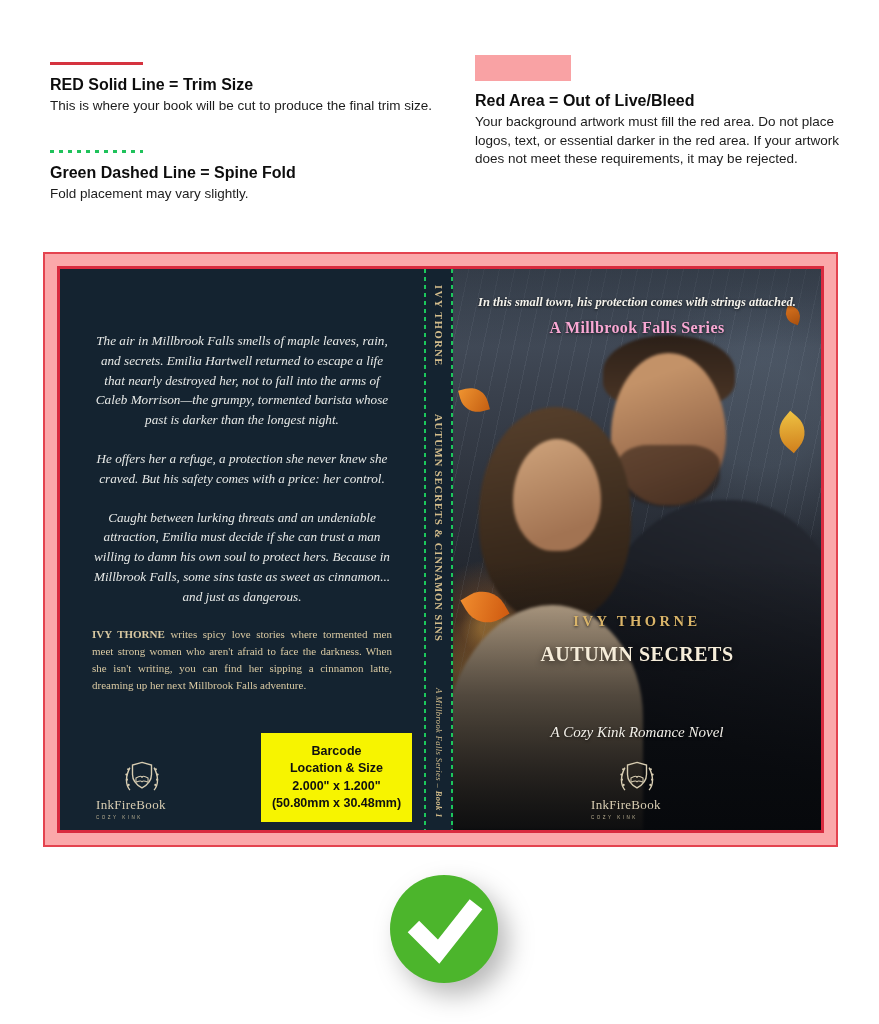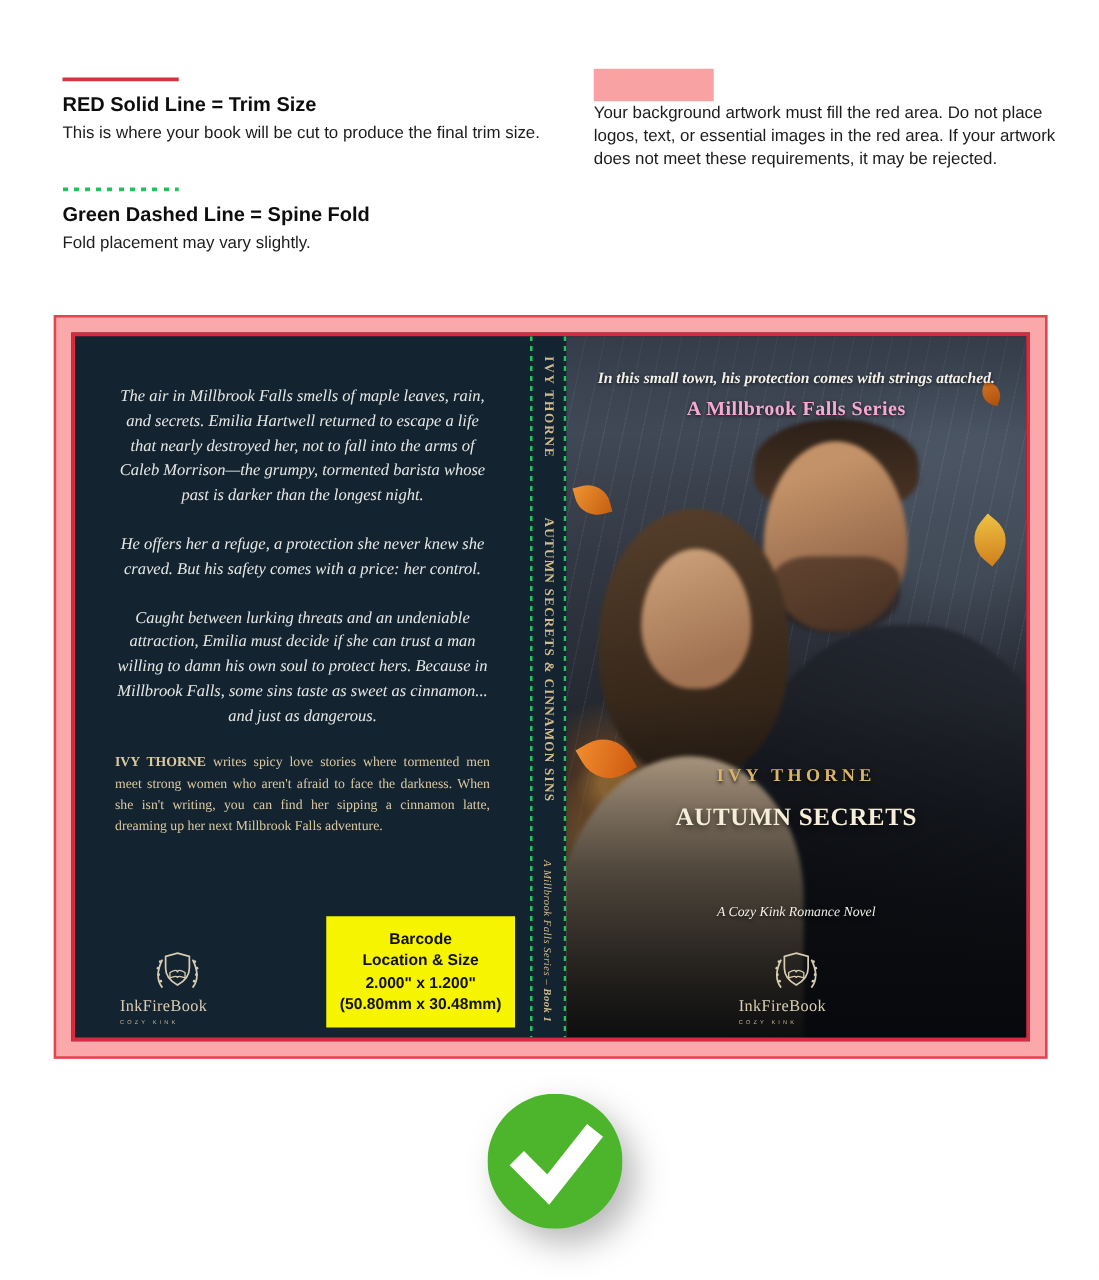--- a/index.html
+++ b/index.html
@@ -18,21 +18,21 @@
       margin:11px 0 3px; font-size:16px; font-weight:bold; color:#0d0d0d; }
   .legend-left p, .legend-right p { font-size:13.5px; color:#1c1c1c; line-height:1.38; }
 
   
   .proof { position:absolute; left:43px; top:252px; width:795px; height:595px;
            background:#fba8aa; border:2px solid #e4434f; }
   .trim  { position:absolute; inset:12px; border:3px solid #d92b3f; background:#142330;
            display:flex; overflow:hidden; }
 
   
-  .back-cover { width:364px; position:relative; padding:38px 32px 0; color:#e9e9e4; }
+  .back-cover { width:364px; position:relative; padding:62px 32px 0; color:#e9e9e4; }
   .blurb p { font-family:"Liberation Serif", serif; font-style:italic; font-size:13.2px;
              line-height:1.5; text-align:center; margin:0 0 19px; color:#e6e8e6; }
   .bio { margin-top:9px; font-family:"Liberation Serif", serif; font-size:11px;
          line-height:1.55; color:#d9c9a2; text-align:justify; }
   .bio-lead { font-weight:bold; }
   .barcode { position:absolute; right:12px; bottom:8px; width:151px; height:89px;
              background:#f7f400; color:#101010; font-weight:bold; font-size:12.5px;
              display:flex; flex-direction:column; align-items:center; justify-content:center;
              text-align:center; line-height:1.4; }
 
@@ -107,21 +107,21 @@
                       font-family:"Liberation Serif", serif; }
   .fc-tagline { top:26px; font-style:italic; font-weight:bold; font-size:12.5px; color:#f3f1ea;
                 text-shadow:0 1px 3px rgba(0,0,0,.75); }
   .fc-series  { top:50px; font-size:16px; font-weight:bold; color:#f9a8d4; letter-spacing:.4px;
                 text-shadow:0 1px 3px rgba(0,0,0,.7); }
   .fc-author  { top:344px; font-size:14.5px; font-weight:bold; color:#d9b469; letter-spacing:3.5px;
                 text-shadow:0 1px 3px rgba(0,0,0,.7); }
   .fc-title   { top:372px; font-size:20px; font-weight:bold; color:#f6edda; line-height:1.3;
                 letter-spacing:.5px; text-shadow:0 2px 6px rgba(0,0,0,.65); }
   .fc-title span { display:block; }
-  .fc-subtitle{ top:455px; font-style:italic; font-size:11px; color:#f2efe8;
+  .fc-subtitle{ top:455px; font-style:italic; font-size:15px; color:#f2efe8;
                 text-shadow:0 1px 3px rgba(0,0,0,.7); }
 
   
   .check { position:absolute; left:390px; top:875px; width:108px; height:108px;
            filter:drop-shadow(10px 12px 13px rgba(0,0,0,.28)); }
   .check svg { width:100%; height:100%; display:block; }
 </style>
 </head>
 <body>
 
@@ -131,21 +131,22 @@
     <div class="swatch-line-red"></div>
     <h3>RED Solid Line = Trim Size</h3>
     <p>This is where your book will be cut to produce the final trim size.</p>
     <div class="swatch-line-green"></div>
     <h3>Green Dashed Line = Spine Fold</h3>
     <p>Fold placement may vary slightly.</p>
   </div>
 
   <div class="legend-right">
     <div class="swatch-area-pink"></div>
-    <p>Your background artwork must fill the red area. Do not place logos, text, or essential images in the red area. If your artwork does not meet these requirements, it may be rejected.</p>
+    <h3>Red Area = Out of Live/Bleed</h3>
+    <p>Your background artwork must fill the red area. Do not place logos, text, or essential darker in the red area. If your artwork does not meet these requirements, it may be rejected.</p>
   </div>
 
   <div class="proof">
     <div class="trim">
 
       <div class="back-cover">
         <div class="blurb">
           <p>The air in Millbrook Falls smells of maple leaves, rain, and secrets. Emilia Hartwell returned to escape a life that nearly destroyed her, not to fall into the arms of Caleb Morrison—the grumpy, tormented barista whose past is darker than the longest night.</p>
           <p>He offers her a refuge, a protection she never knew she craved. But his safety comes with a price: her control.</p>
           <p>Caught between lurking threats and an undeniable attraction, Emilia must decide if she can trust a man willing to damn his own soul to protect hers. Because in Millbrook Falls, some sins taste as sweet as cinnamon... and just as dangerous.</p>

